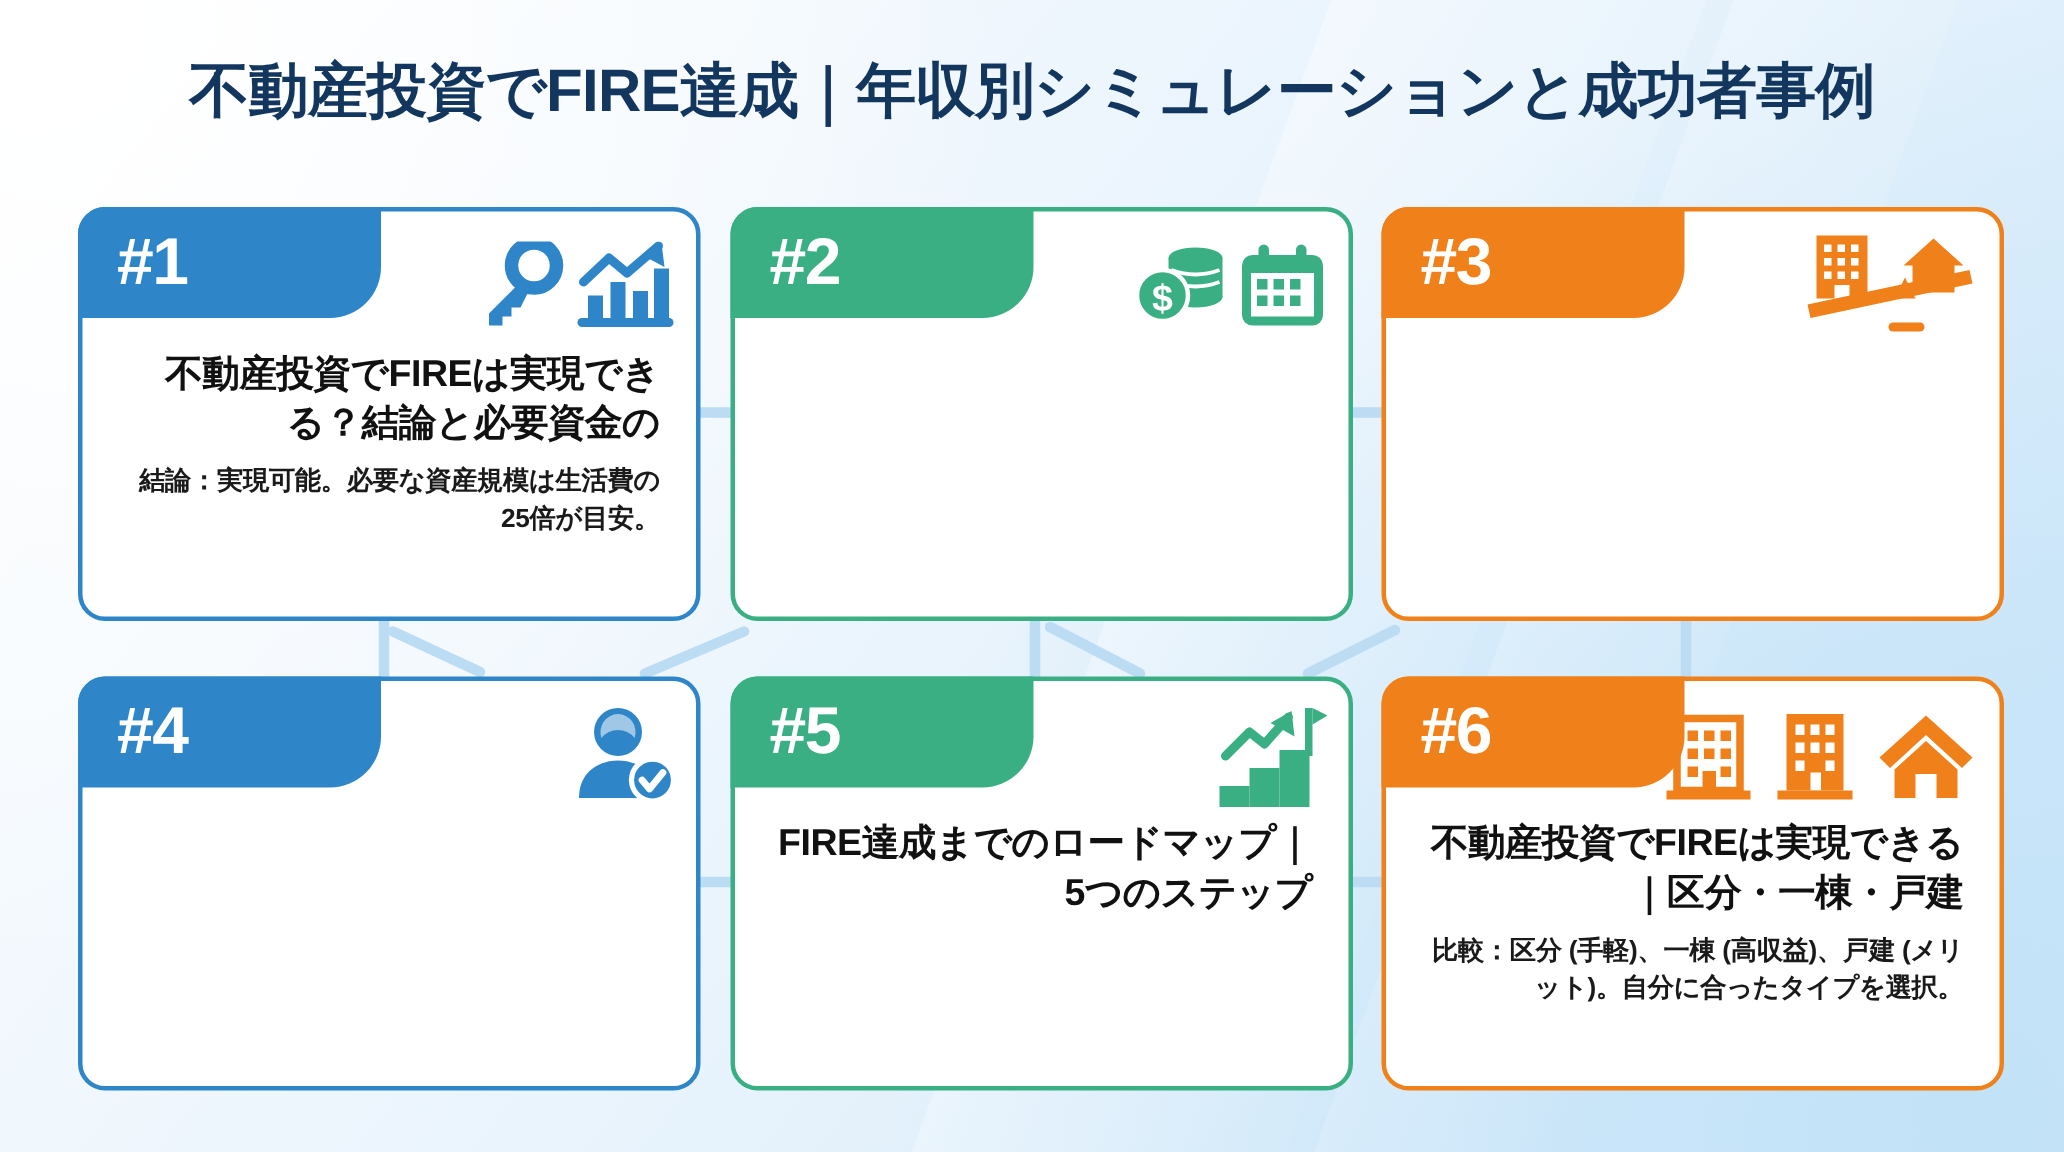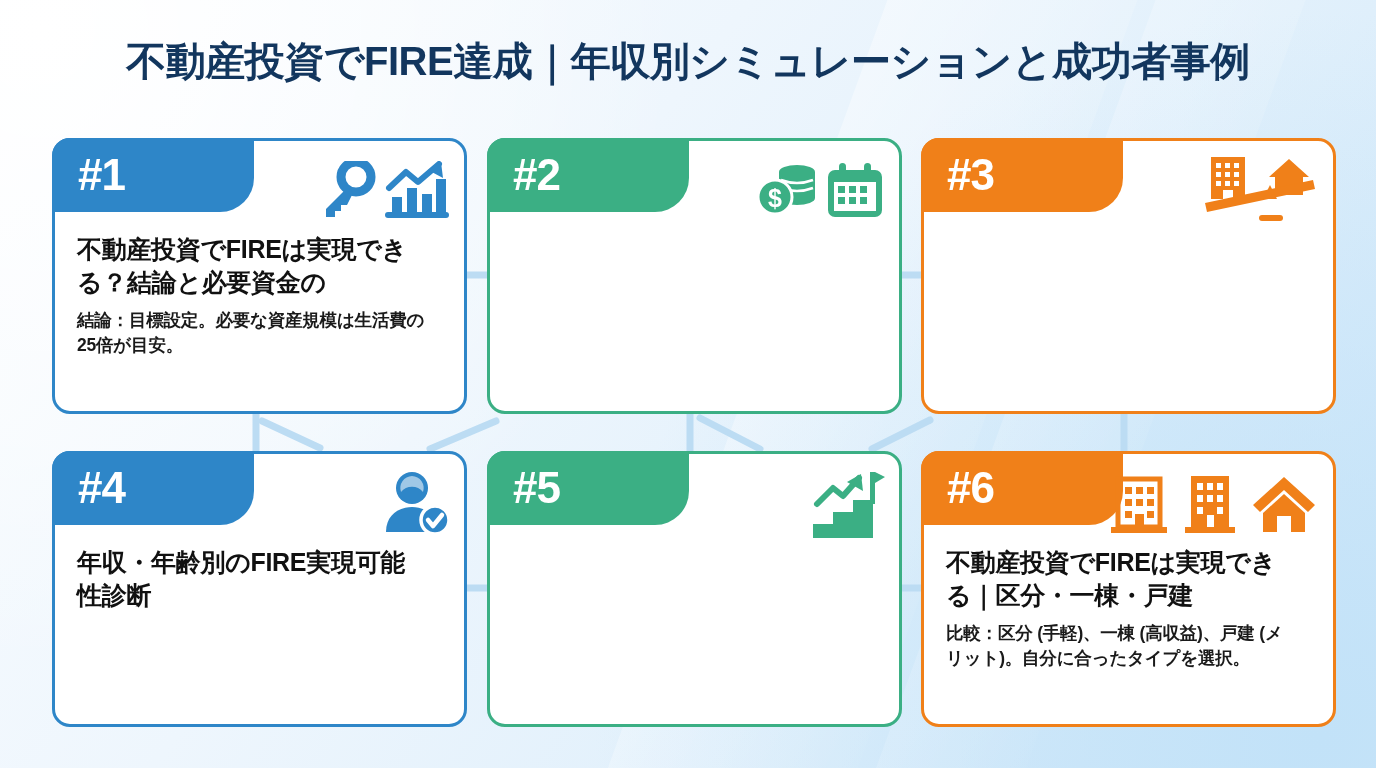--- a/index.html
+++ b/index.html
@@ -48,21 +48,21 @@
   .tab.blue{background:#2E86C8;}
   .tab.green{background:#3BAF84;}
   .tab.orange{background:#F08019;}
 
   .iconbox{
     position:absolute;right:14px;top:10px;
     height:78px;display:flex;align-items:center;gap:8px;
   }
   .body{
     position:absolute;left:0;right:0;top:78px;bottom:0;
-    padding:14px 36px 10px 22px;box-sizing:border-box;
+    padding:14px 24px 10px 22px;box-sizing:border-box;text-align:right;
   }
   .ctitle{
     margin:0;color:#111111;font-weight:bold;
     font-size:25px;line-height:1.3;letter-spacing:-.3px;
   }
   .cdesc{
     margin:10px 0 0 0;color:#1a1a1a;font-weight:bold;
     font-size:17.5px;line-height:1.45;letter-spacing:-.2px;
   }
   .ptitle{
@@ -112,21 +112,21 @@
         <rect x="8" y="36" width="10" height="15" fill="#2E86C8"></rect>
         <rect x="23" y="27" width="10" height="24" fill="#2E86C8"></rect>
         <rect x="38" y="33" width="10" height="18" fill="#2E86C8"></rect>
         <rect x="52" y="18" width="10" height="33" fill="#2E86C8"></rect>
         <path d="M5 27 L22 11 L34 21 L55 3" stroke="#2E86C8" stroke-width="6" fill="none" stroke-linejoin="round" stroke-linecap="round"></path>
         <path d="M57 1 L59 17 L44 9 Z" fill="#2E86C8"></path>
       </svg>
     </div>
     <div class="body">
       <p class="ctitle">不動産投資でFIREは実現できる？結論と必要資金の</p>
-      <p class="cdesc">結論：目標設定。必要な資産規模は生活費の25倍が目安。</p>
+      <p class="cdesc">結論：実現可能。必要な資産規模は生活費の25倍が目安。</p>
     </div>
   </div>
 
   <div class="card green" style="left:487px;top:138px;width:415px;height:276px;">
     <div class="tab green">#2</div>
     <div class="iconbox">
       <svg width="60" height="58" viewBox="0 0 60 58">
         <g fill="#3BAF84">
           <ellipse cx="40" cy="11" rx="18" ry="7"></ellipse>
           <rect x="22" y="11" width="36" height="26"></rect>
@@ -188,40 +188,40 @@
     <div class="iconbox">
       <svg width="70" height="66" viewBox="0 0 70 66">
         <circle cx="32" cy="18" r="16" fill="#2E86C8"></circle>
         <path d="M32 6 a12 12 0 0 1 11 16 a14 14 0 0 0 -22 0 a12 12 0 0 1 11 -16 Z" fill="#ffffff" opacity=".55"></path>
         <path d="M6 62 C6 44 20 37 32 37 C44 37 58 44 58 62 Z" fill="#2E86C8"></path>
         <circle cx="55" cy="50" r="14" fill="#2E86C8" stroke="#ffffff" stroke-width="3.5"></circle>
         <path d="M48 50 L53 56 L62 45" stroke="#ffffff" stroke-width="4.5" fill="none" stroke-linecap="round" stroke-linejoin="round"></path>
       </svg>
     </div>
     <div class="body">
-      <p class="ctitle">年収・年齢別のFIRE実現可能性診断</p>
     </div>
   </div>
 
   <div class="card green" style="left:487px;top:451px;width:415px;height:276px;">
     <div class="tab green">#5</div>
     <div class="iconbox">
       <svg width="76" height="74" viewBox="0 0 76 74">
         <g fill="#3BAF84">
           <rect x="4" y="58" width="20" height="14"></rect>
           <rect x="24" y="46" width="20" height="26"></rect>
           <rect x="44" y="34" width="20" height="38"></rect>
           <rect x="61" y="6" width="5" height="32"></rect>
           <path d="M66 6 L76 11 L66 17 Z"></path>
           <path d="M8 38 L24 22 L34 30 L50 12" stroke="#3BAF84" stroke-width="6" fill="none" stroke-linejoin="round" stroke-linecap="round"></path>
           <path d="M52 8 L54 25 L38 16 Z"></path>
         </g>
       </svg>
     </div>
     <div class="body">
+      <p class="ctitle">FIRE達成までのロードマップ｜5つのステップ</p>
     </div>
   </div>
 
   <div class="card orange" style="left:921px;top:451px;width:415px;height:276px;">
     <div class="tab orange">#6</div>
     <div class="iconbox" style="right:16px;top:12px;gap:14px;">
       <svg width="60" height="62" viewBox="0 0 60 62">
         <rect x="9" y="5" width="42" height="48" fill="none" stroke="#F08019" stroke-width="5"></rect>
         <g fill="#F08019">
           <rect x="16" y="13" width="7" height="7"></rect>

